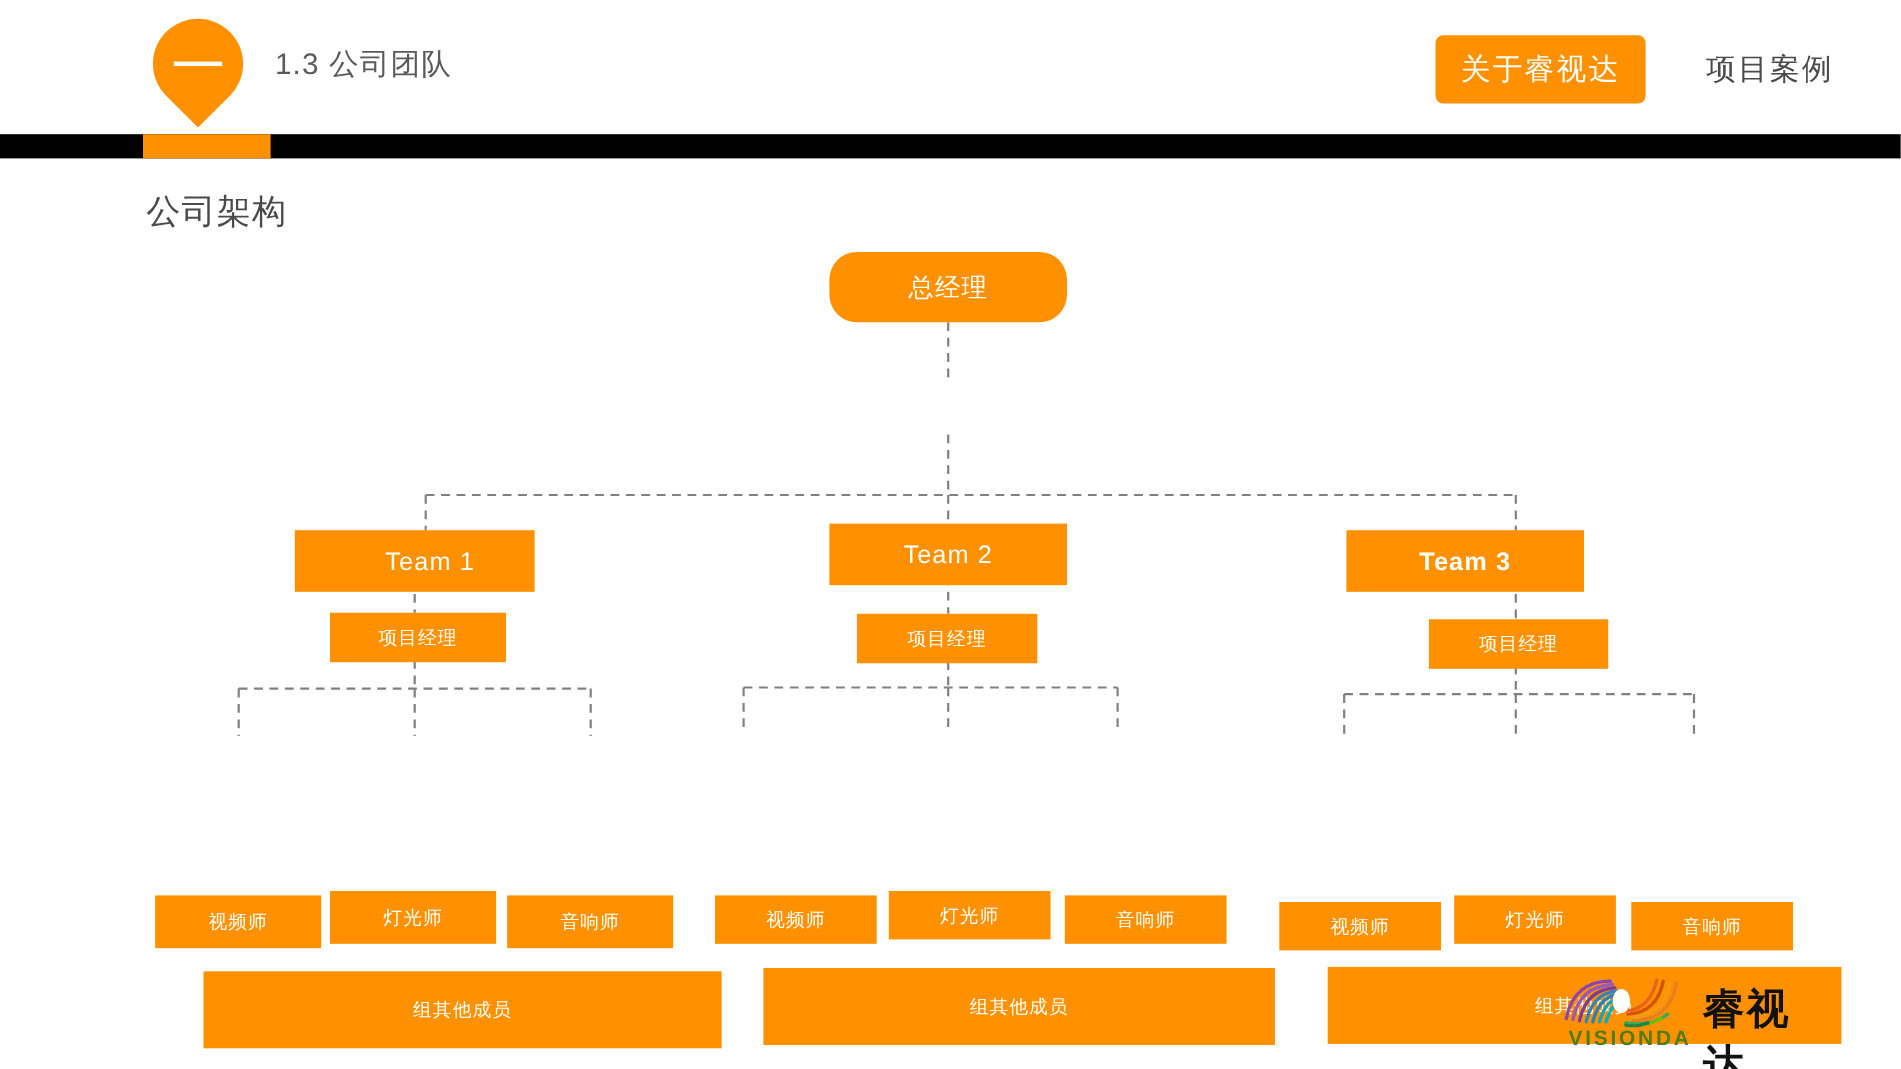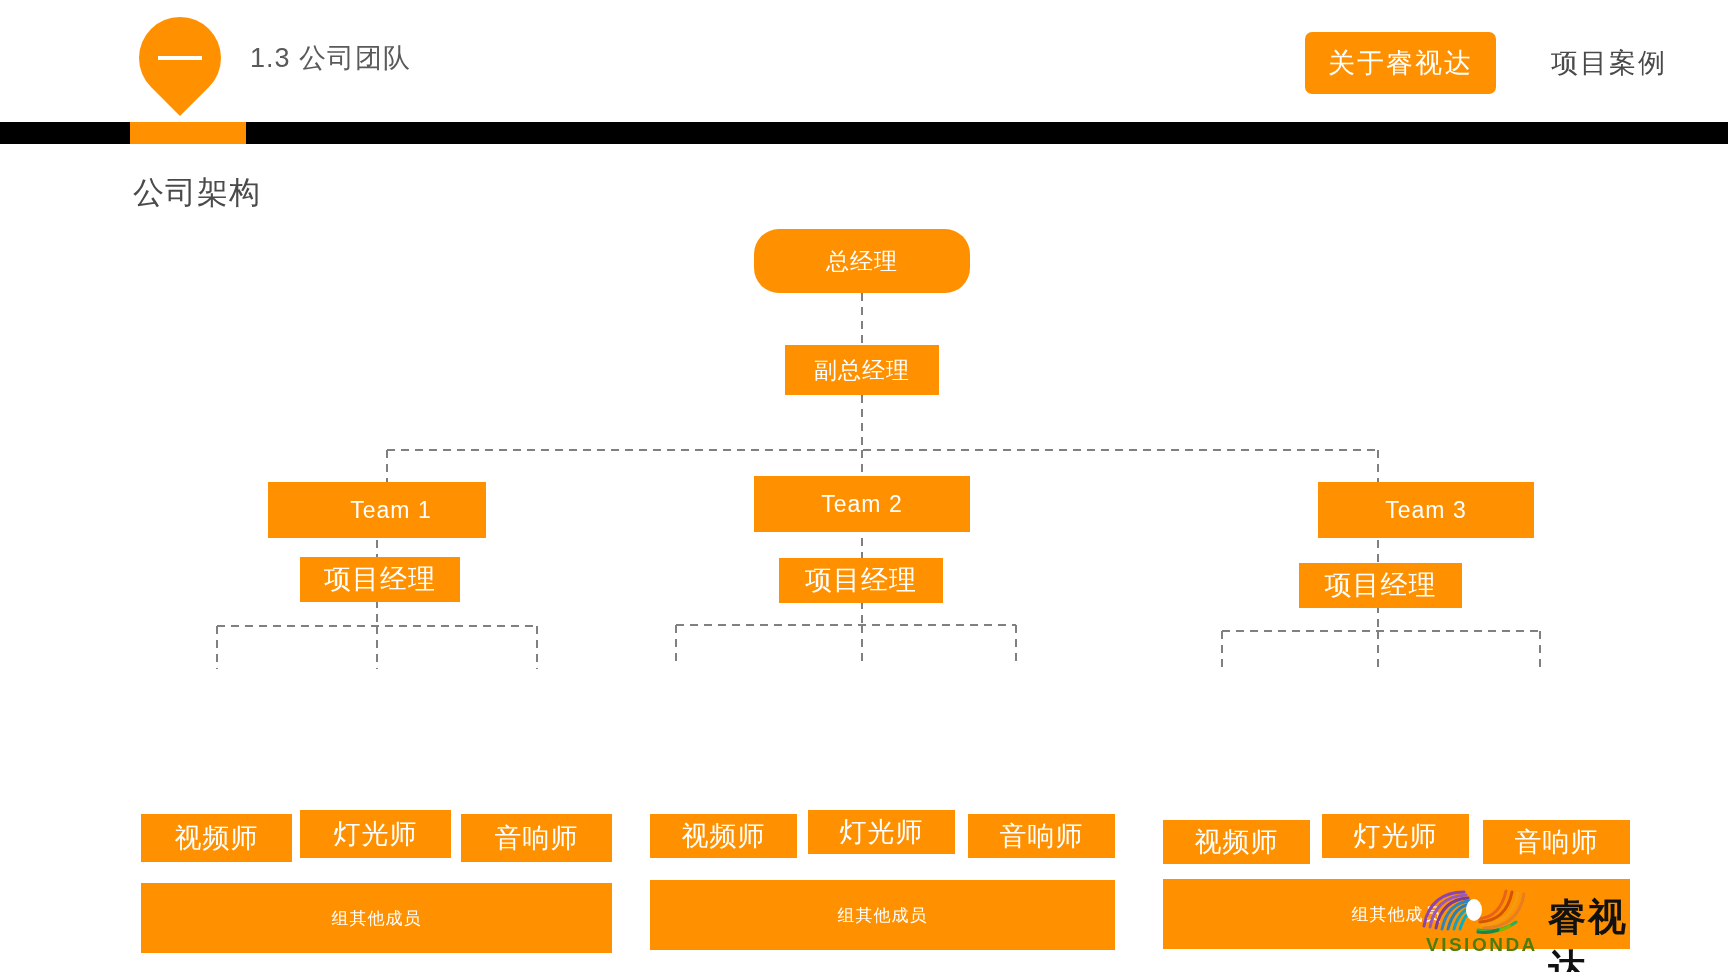--- a/index.html
+++ b/index.html
@@ -55,22 +55,22 @@
   svg.connectors { position:absolute; left:0; top:0; width:1728px; height:828px; }
 
   .node {
     position:absolute;
     background:#FF9100;
     color:#ffffff;
     display:flex; align-items:center; justify-content:center;
     font-size:23px; letter-spacing:1px;
     line-height:1;
   }
-  .node.small { font-size:27px; }
-  .node.tiny  { font-size:17px; letter-spacing:1px; }
+  .node.small { font-size:17px; }
+  .node.tiny  { font-size:17px; letter-spacing:1px;margin-left:44px; }
 
   
   #logo { position:absolute; left:1418px; top:886px; width:240px; height:74px; }
   #logo-mark { position:absolute; left:0px; top:0px; width:112px; height:48px; }
   #logo-word {
     position:absolute; left:8px; top:48px;
     font-size:19px; font-weight:bold; letter-spacing:2.5px; color:#4d7c0f;
     font-family:"Liberation Sans","DejaVu Sans",sans-serif;
   }
   #logo-cn {
@@ -141,37 +141,36 @@
         <path d="M1378,447 L1378,487"></path>
         <path d="M1222,487 L1540,487"></path>
         <path d="M1222,487 L1222,528"></path>
         <path d="M1378,487 L1378,528"></path>
         <path d="M1540,487 L1540,528"></path>
       </g>
     </svg>
 
     <div class="node" style="left:754px; top:85px; width:216px; height:64px;border-radius:25px;">总经理</div>
 
-    <div class="node" style="left:785px; top:201px; width:154px; height:50px;">副总经理</div>
 
     <div class="node" style="left:268px; top:338px; width:218px; height:56px;padding-left:28px;">Team 1</div>
     <div class="node small" style="left:300px; top:413px; width:160px; height:45px;">项目经理</div>
     <div class="node small" style="left:141px; top:670px; width:151px; height:48px;">视频师</div>
     <div class="node small" style="left:300px; top:666px; width:151px; height:48px;">灯光师</div>
     <div class="node small" style="left:461px; top:670px; width:151px; height:48px;">音响师</div>
     <div class="node tiny" style="left:141px; top:739px; width:471px; height:70px;">组其他成员</div>
 
     <div class="node" style="left:754px; top:332px; width:216px; height:56px;">Team 2</div>
     <div class="node small" style="left:779px; top:414px; width:164px; height:45px;">项目经理</div>
     <div class="node small" style="left:650px; top:670px; width:147px; height:44px;">视频师</div>
     <div class="node small" style="left:808px; top:666px; width:147px; height:44px;">灯光师</div>
     <div class="node small" style="left:968px; top:670px; width:147px; height:44px;">音响师</div>
     <div class="node tiny" style="left:650px; top:736px; width:465px; height:70px;">组其他成员</div>
 
-    <div class="node" style="left:1318px; top:338px; width:216px; height:56px;">Team 3</div>
+    <div class="node" style="left:1224px; top:338px; width:216px; height:56px;font-weight:bold;">Team 3</div>
     <div class="node small" style="left:1299px; top:419px; width:163px; height:45px;">项目经理</div>
     <div class="node small" style="left:1163px; top:676px; width:147px; height:44px;">视频师</div>
     <div class="node small" style="left:1322px; top:670px; width:147px; height:44px;">灯光师</div>
     <div class="node small" style="left:1483px; top:676px; width:147px; height:44px;">音响师</div>
     <div class="node tiny" style="left:1163px; top:735px; width:467px; height:70px;">组其他成员</div>
 
   </div>
 
   <div id="logo">
     <svg id="logo-mark" viewBox="0 0 112 48" xmlns="http://www.w3.org/2000/svg">

